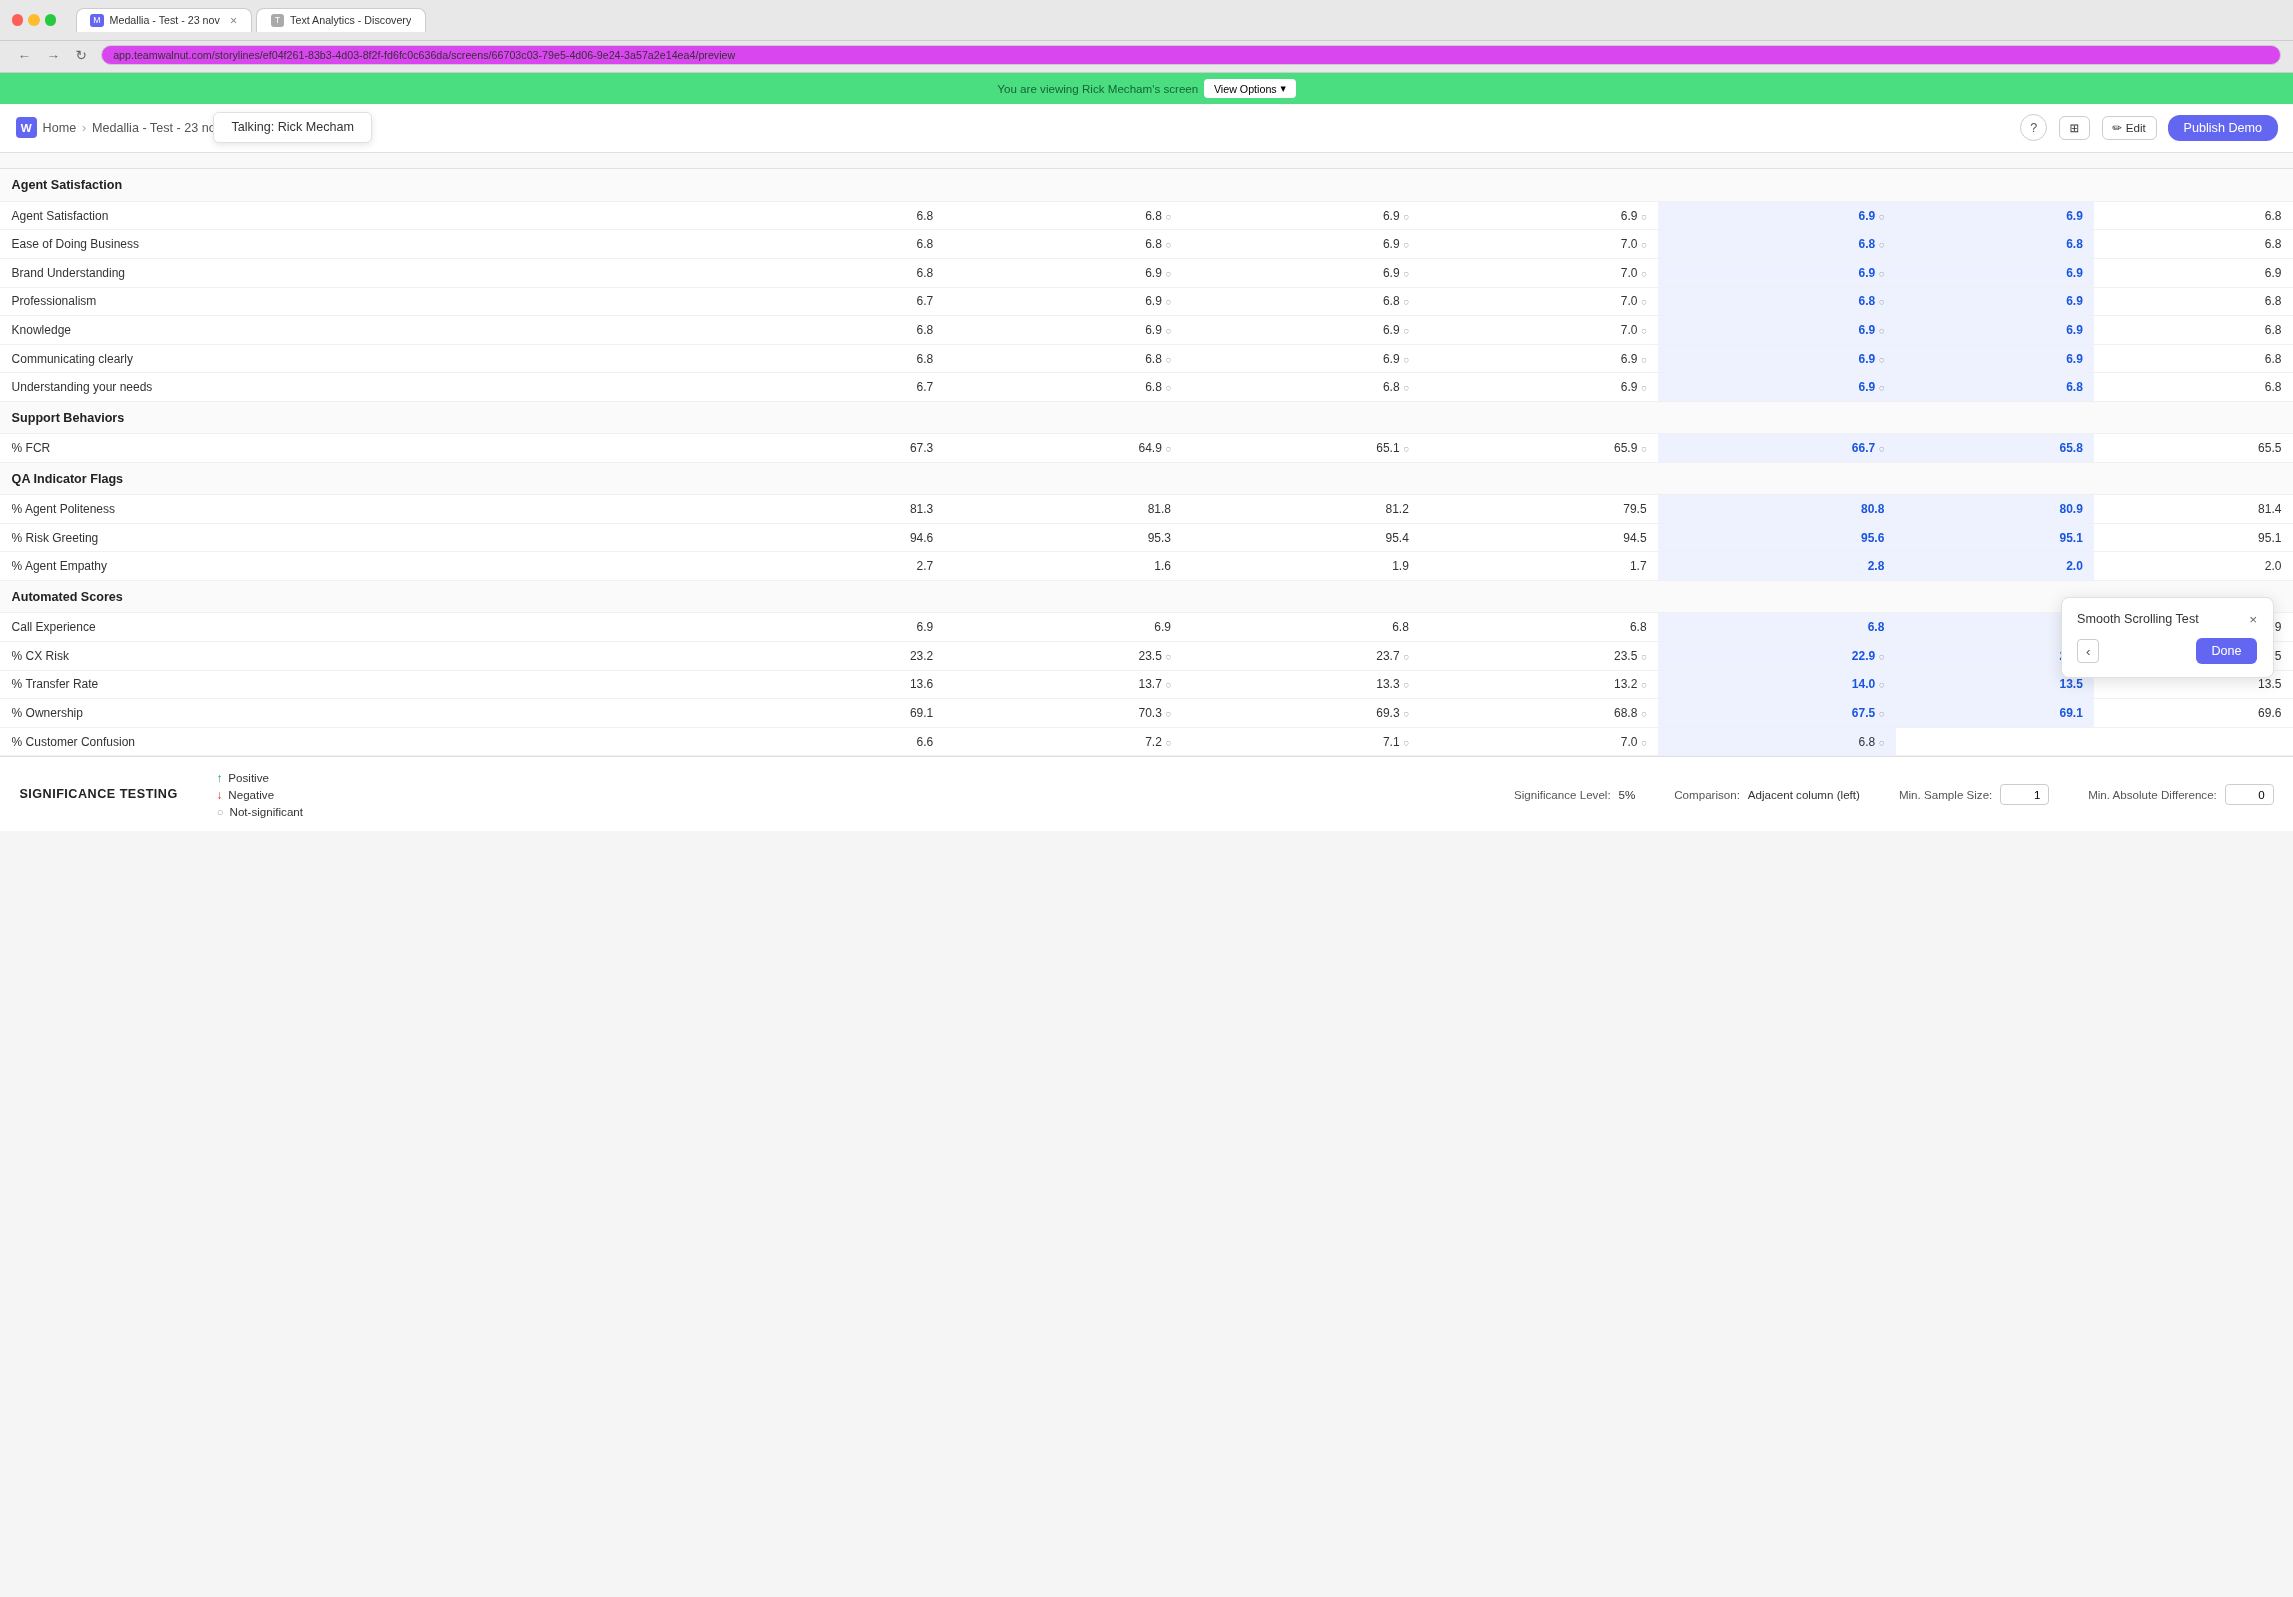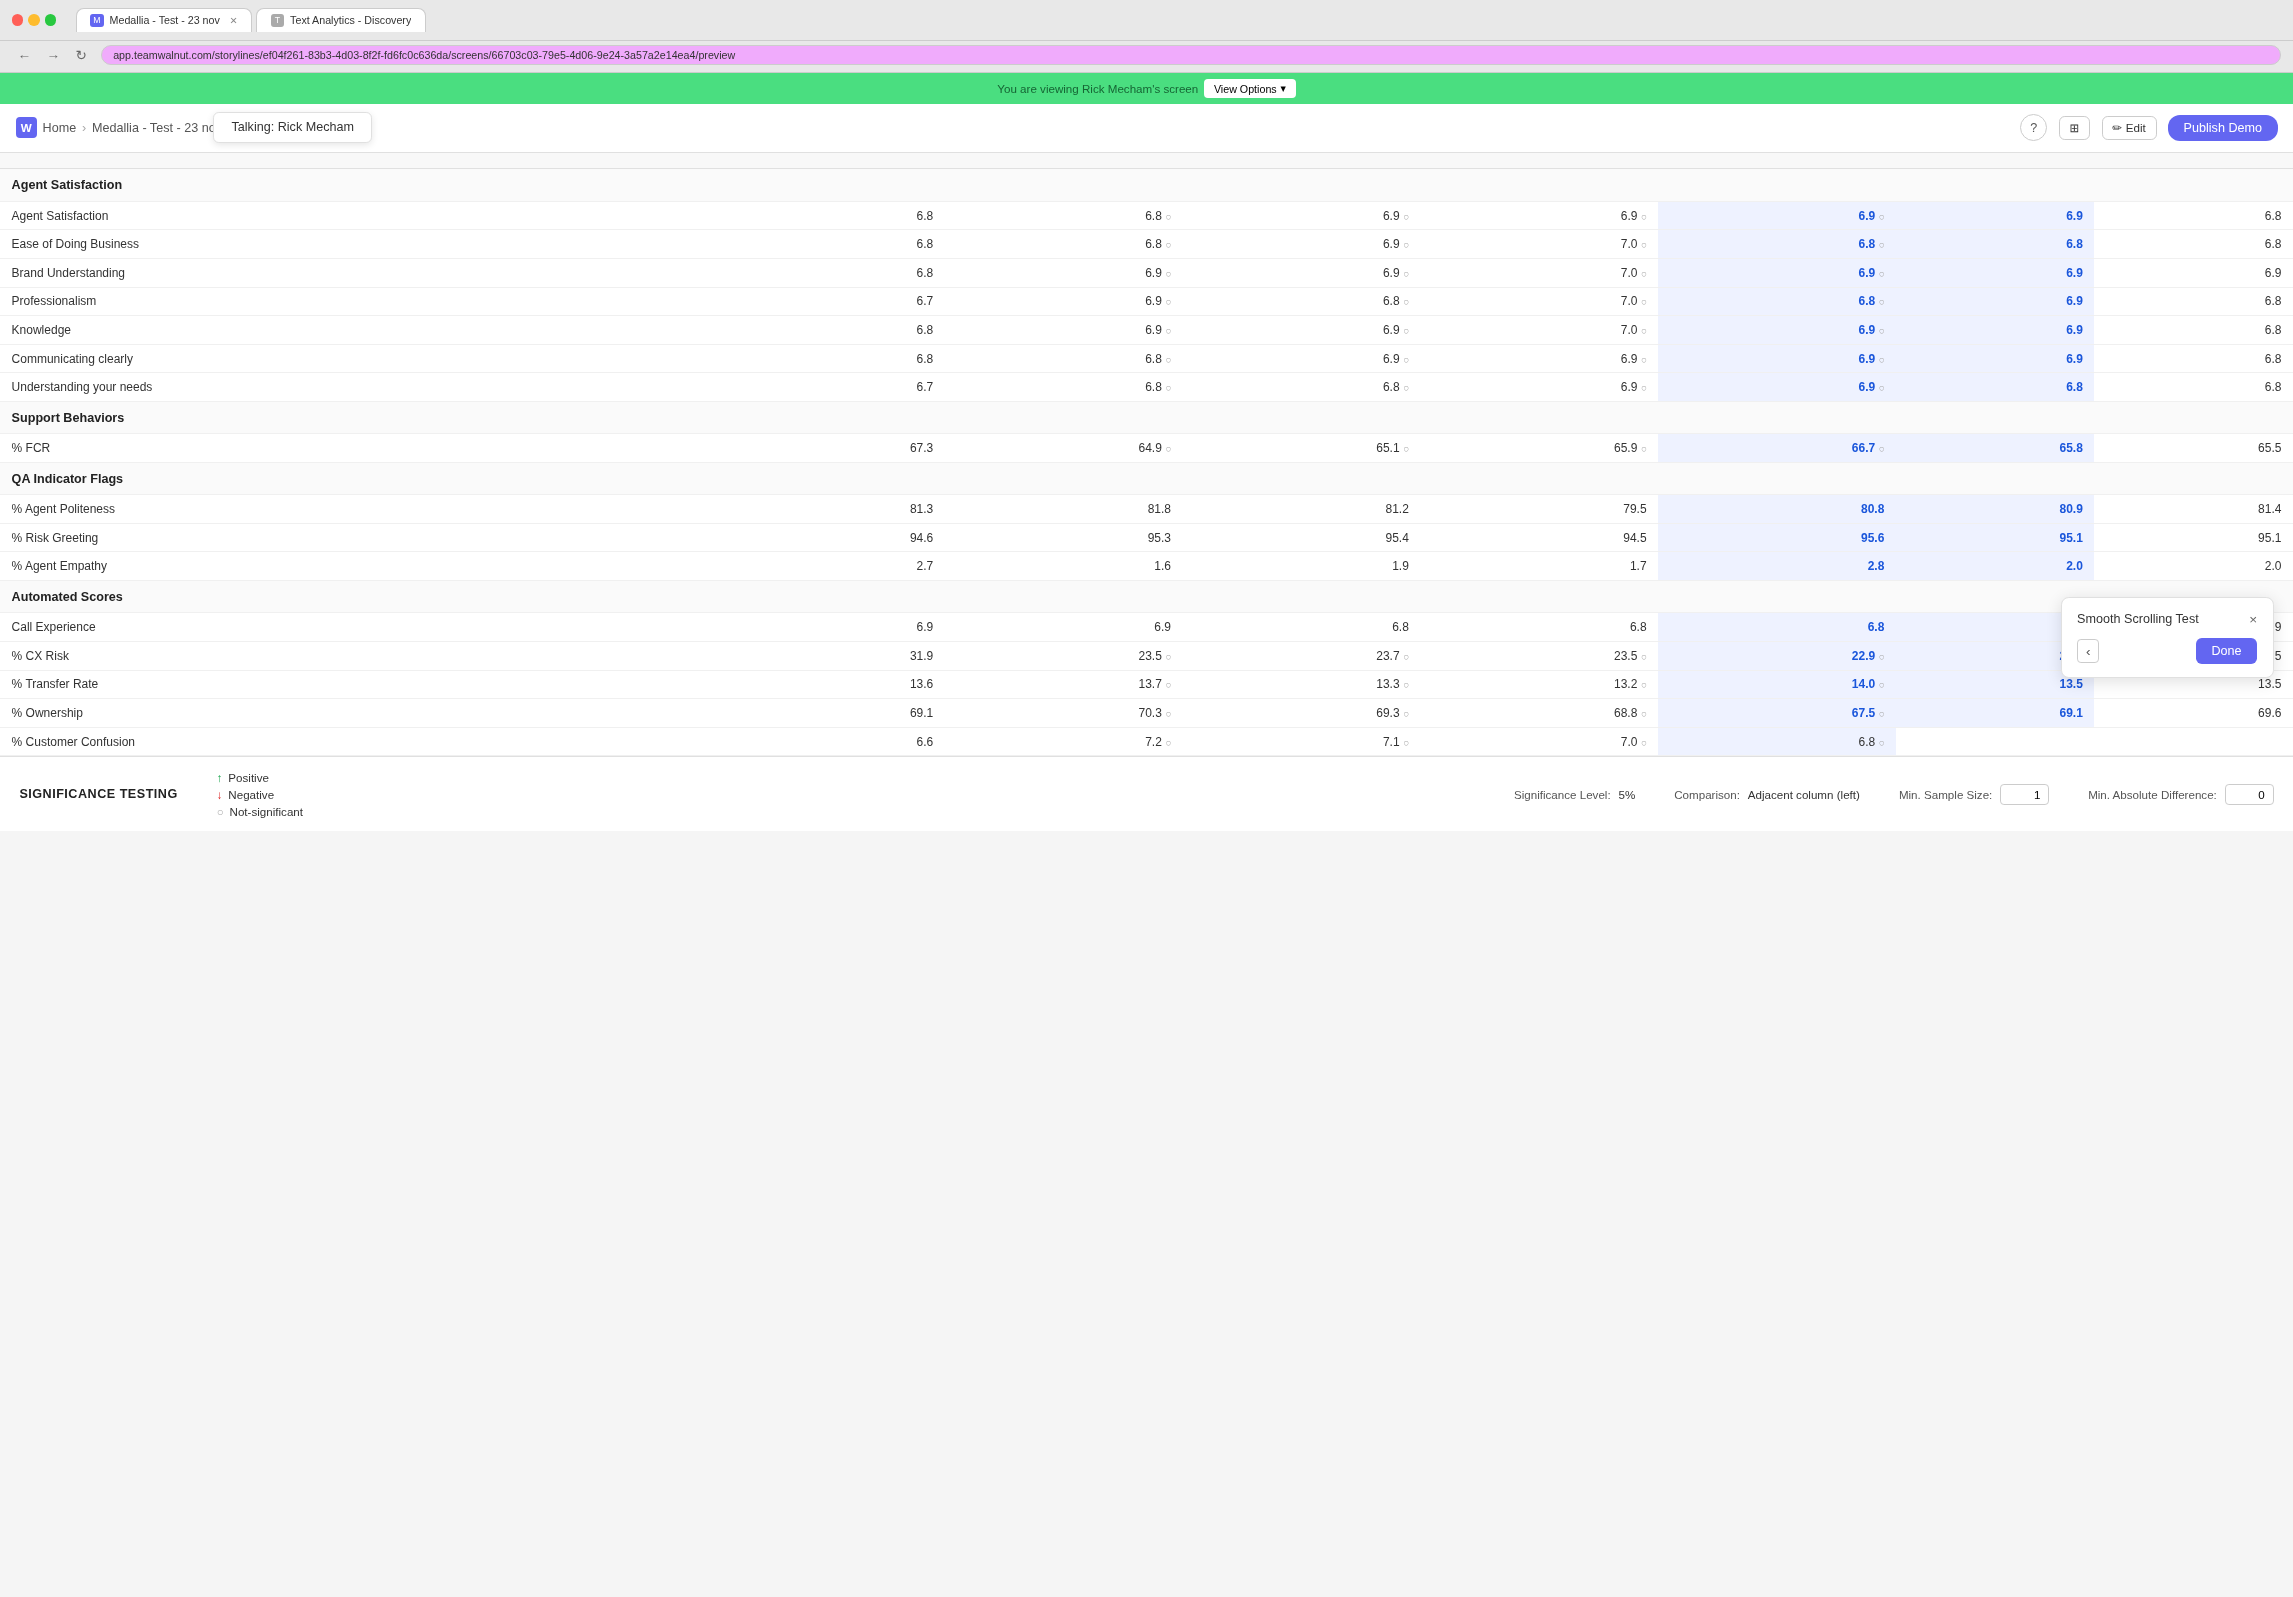--- a/index.html
+++ b/index.html
@@ -15,21 +15,21 @@
     .tab-bar { display: flex; gap: 3.9px; margin-left: 11.6px; flex: 1; }
     .tab { background: #fff; border-radius: 7.8px 7.8px 0 0; padding: 4.9px 13.6px; font-size: 11.6px; display: flex; align-items: center; gap: 5.8px; border: 1px solid #ccc; border-bottom: none; max-width: 194px; }
     .tab.active { background: #fff; }
     .tab-title { font-size: 10.7px; white-space: nowrap; overflow: hidden; text-overflow: ellipsis; }
     .tab-icon { width: 13.6px; height: 13.6px; background: #6366f1; border-radius: 1.9px; flex-shrink: 0; }
     .tab-close { font-size: 9.7px; color: #888; margin-left: 3.9px; cursor: pointer; }
 
     .address-bar { background: #e8e8e8; padding: 3.9px 11.6px 7.8px; display: flex; align-items: center; gap: 7.8px; border-bottom: 1px solid #ccc; }
     .nav-buttons { display: flex; gap: 3.9px; }
     .nav-btn { background: none; border: none; font-size: 13.6px; color: #666; cursor: pointer; padding: 1.9px 5.8px; }
-    .url-bar { flex: 1; background: #f0abfc; border: 1px solid #ccc; border-radius: 19.4px; padding: 2.9px 11.6px; font-size: 10.7px; color: #333; }
+    .url-bar { flex: 1; background: #d946ef; border: 1px solid #ccc; border-radius: 19.4px; padding: 2.9px 11.6px; font-size: 10.7px; color: #333; }
 
     
     .notification-bar { background: #4ade80; display: flex; justify-content: center; align-items: center; gap: 6px; padding: 5.8px; font-size: 11.6px; font-weight: 500; color: #166534; }
     .view-options-btn { background: #fff; border: none; border-radius: 3.9px; padding: 2.9px 9.7px; font-size: 10.7px; cursor: pointer; display: flex; align-items: center; gap: 3.9px; }
 
     
     .app-header { background: #fff; border-bottom: 1px solid #e0e0e0; padding: 0 15.5px; display: flex; align-items: center; justify-content: space-between; height: 49px; position: relative; }
     .breadcrumb { display: flex; align-items: center; gap: 5.8px; font-size: 12.6px; color: #555; }
     .breadcrumb-sep { color: #aaa; }
     .breadcrumb-w { background: #6366f1; color: #fff; width: 21.3px; height: 21.3px; border-radius: 3.9px; display: flex; align-items: center; justify-content: center; font-size: 11.6px; font-weight: bold; }
@@ -293,21 +293,21 @@
       <td>6.9</td>
       <td>6.9 </td>
       <td>6.8 </td>
       <td>6.8 </td>
       <td style="background:#eef2ff; font-weight:600; color:#1a56db;">6.8 </td>
       <td style="background:#eef2ff; font-weight:600; color:#1a56db;">6.8</td>
       <td>6.9</td>
     </tr>
           <tr>
       <td style="color:#333; min-width:175px;">% CX Risk</td>
-      <td>31.9</td>
+      <td>23.2</td>
       <td>23.5 <span style="color:#aaa; font-size:9.7px;">○</span></td>
       <td>23.7 <span style="color:#aaa; font-size:9.7px;">○</span></td>
       <td>23.5 <span style="color:#aaa; font-size:9.7px;">○</span></td>
       <td style="background:#eef2ff; font-weight:600; color:#1a56db;">22.9 <span style="color:#aaa; font-size:9.7px;">○</span></td>
       <td style="background:#eef2ff; font-weight:600; color:#1a56db;">23.4</td>
       <td>23.5</td>
     </tr>
           <tr>
       <td style="color:#333; min-width:175px;">% Transfer Rate</td>
       <td>13.6</td>

